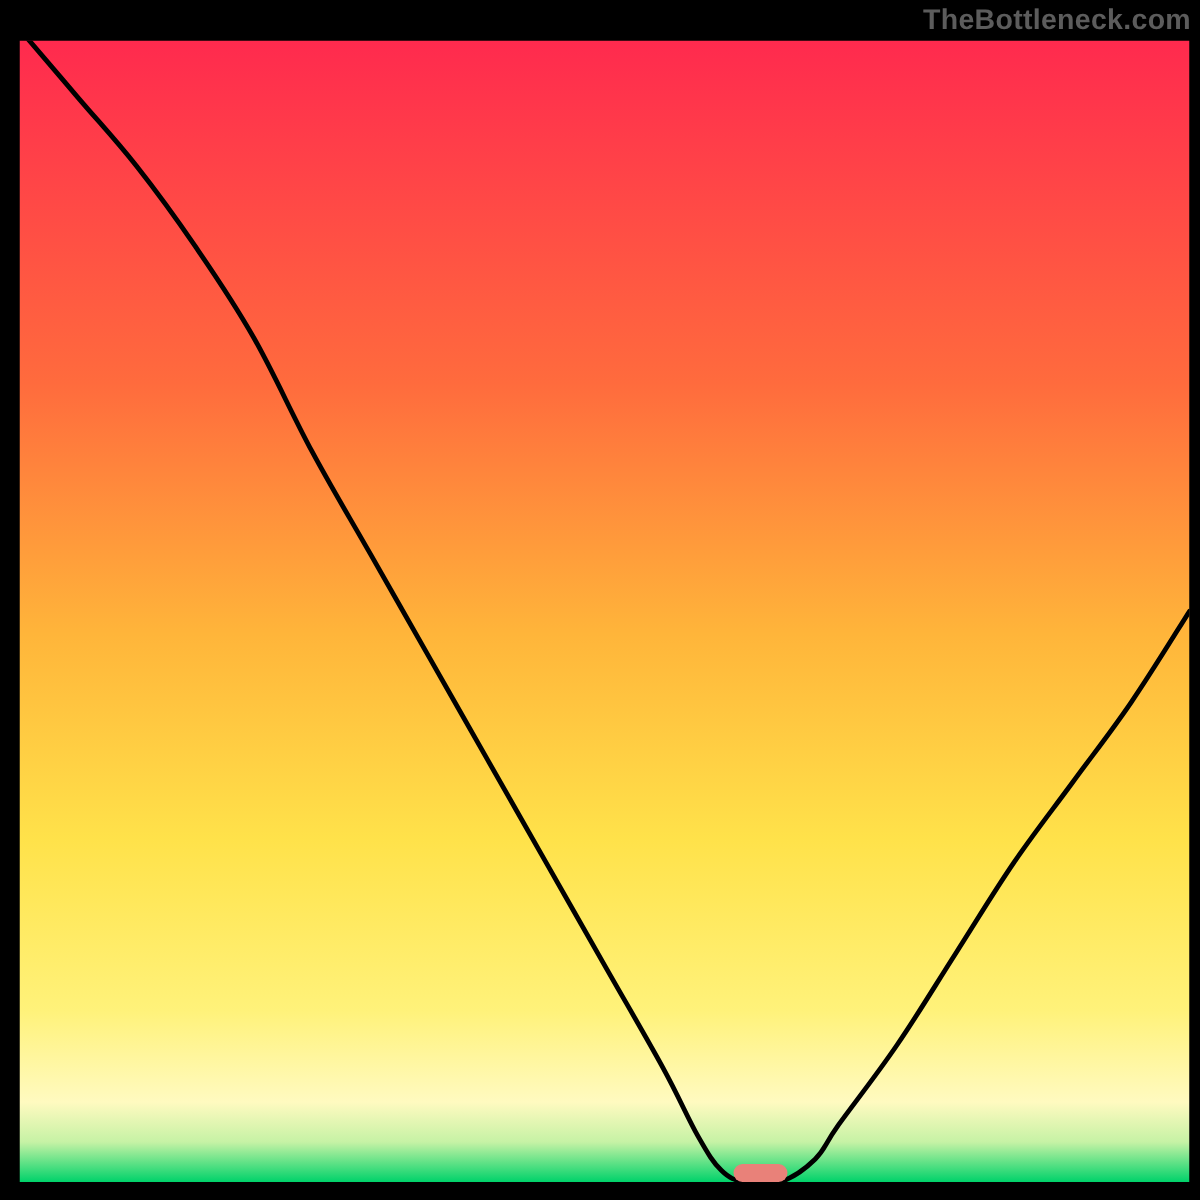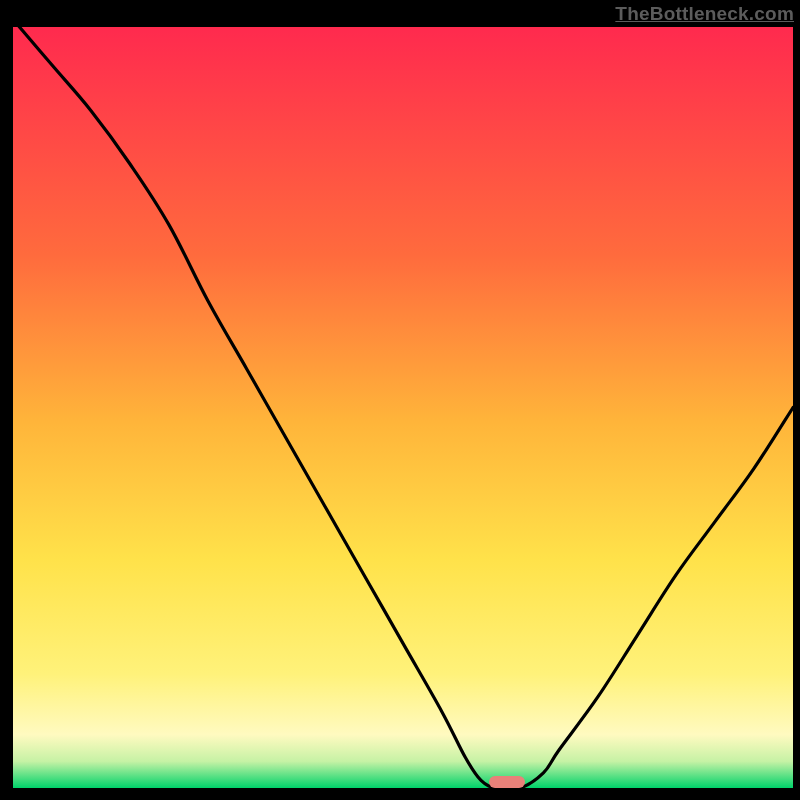--- a/index.html
+++ b/index.html
@@ -33,21 +33,20 @@
   }
   .attribution {
     position: absolute;
     top: 3px;
     right: 6px;
     font-family: Arial, Helvetica, sans-serif;
     font-weight: 700;
     font-size: 19px;
     color: #5c5c5c;
     letter-spacing: 0.2px;
-    text-decoration: underline;
   }
   .marker {
     position: absolute;
     background: #e98179;
     border-radius: 999px;
   }
   svg { display: block; }
 </style>
 </head>
 <body>

